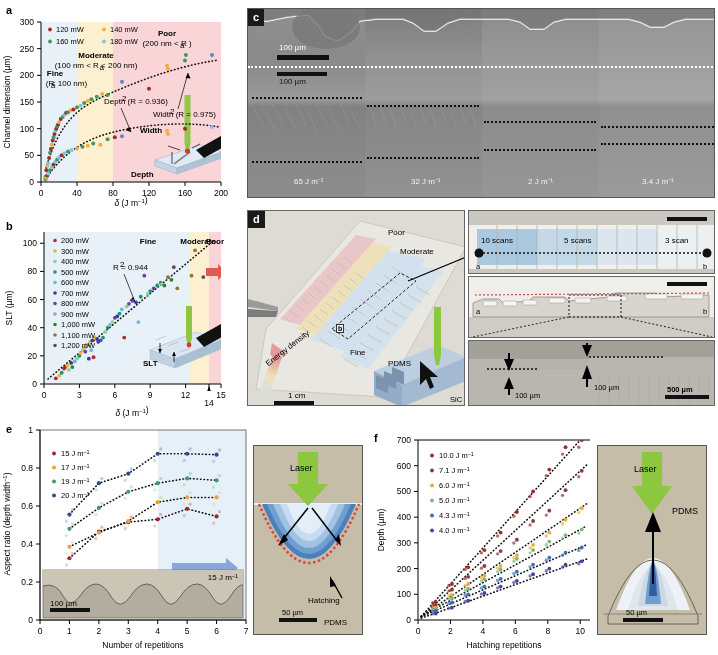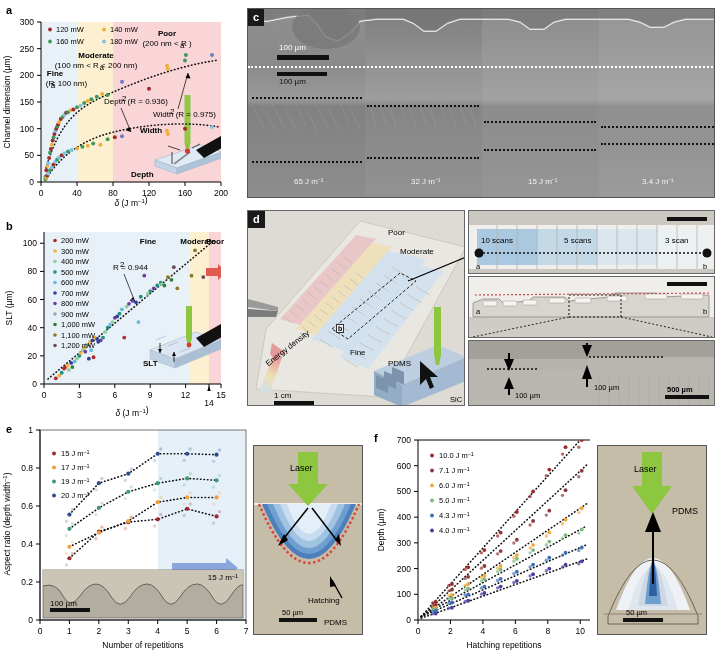--- a/index.html
+++ b/index.html
@@ -418,21 +418,21 @@
   <div class="dotline-b" style="position:absolute;left:4px;top:152px;width:110px;"></div>
   <div class="dotline-b" style="position:absolute;left:119px;top:96px;width:112px;"></div>
   <div class="dotline-b" style="position:absolute;left:119px;top:148px;width:112px;"></div>
   <div class="dotline-b" style="position:absolute;left:236px;top:112px;width:112px;"></div>
   <div class="dotline-b" style="position:absolute;left:236px;top:140px;width:112px;"></div>
   <div class="dotline-b" style="position:absolute;left:353px;top:117px;width:113px;"></div>
   <div class="dotline-b" style="position:absolute;left:353px;top:134px;width:113px;"></div>
 
   <div class="whitetext" style="position:absolute;left:46px;top:166px;color:#f2f2f2;">65 J m⁻¹</div>
   <div class="whitetext" style="position:absolute;left:163px;top:166px;color:#f2f2f2;">32 J m⁻¹</div>
-  <div class="whitetext" style="position:absolute;left:280px;top:166px;color:#f2f2f2;">15 J m⁻¹</div>
+  <div class="whitetext" style="position:absolute;left:280px;top:166px;color:#f2f2f2;">2 J m⁻¹</div>
   <div class="whitetext" style="position:absolute;left:394px;top:166px;color:#f2f2f2;">3.4 J m⁻¹</div>
 
   <div class="plabel onimg" style="left:0;top:0;">c</div>
 </div>
 
 <div class="imgbox" style="left:247px;top:210px;width:218px;height:196px;background:#d8d5cf;border:1px solid #666;">
   <svg width="218" height="196" style="position:absolute;left:0;top:0;">
     <rect width="218" height="196" fill="#dedbd4"></rect>
 
     <polygon points="18,118 112,10 218,36 136,186 8,178" fill="#e9e7e1" stroke="#c4c1b9" stroke-width="0.8"></polygon>
@@ -488,21 +488,21 @@
 
     <rect x="26" y="190" width="40" height="4" fill="#111"></rect>
   </svg>
   <div class="blacktext" style="position:absolute;left:140px;top:17px;font-size:8px;">Poor</div>
   <div class="blacktext" style="position:absolute;left:152px;top:36px;font-size:8px;">Moderate</div>
   <div class="blacktext" style="position:absolute;left:102px;top:137px;font-size:8px;">Fine</div>
   <div class="blacktext" style="position:absolute;left:140px;top:148px;font-size:8px;">PDMS</div>
   <div class="blacktext" style="position:absolute;left:202px;top:184px;font-size:7.5px;">SiC</div>
   <div class="blacktext" style="position:absolute;left:16px;top:150px;font-size:8px;transform:rotate(-38deg);transform-origin:left top;">Energy density</div>
   <div class="blacktext" style="position:absolute;left:88px;top:113px;font-size:7px;font-weight:bold;border:0.8px solid #333;padding:0 1px;background:rgba(255,255,255,0.6);">b</div>
-  <div class="blacktext" style="position:absolute;left:26px;top:180px;font-size:8px;">1 cm</div>
+  <div class="blacktext" style="position:absolute;left:40px;top:180px;font-size:8px;">1 cm</div>
   <div class="plabel onimg" style="left:0;top:0;">d</div>
 </div>
 
 <div class="imgbox" style="left:468px;top:210px;width:247px;height:64px;background:#fef9c3;border:1px solid #666;">
   <svg width="247" height="64" style="position:absolute;left:0;top:0;">
     <rect width="247" height="64" fill="#cbc8c1"></rect>
     <rect x="0" y="14" width="247" height="44" fill="#f0efec"></rect>
     <rect x="8" y="18" width="60" height="36" fill="#9fc3de" opacity="0.88"></rect>
     <rect x="68" y="18" width="60" height="36" fill="#b9d3e6" opacity="0.8"></rect>
     <rect x="128" y="18" width="60" height="36" fill="#d2e3f0" opacity="0.7"></rect>

